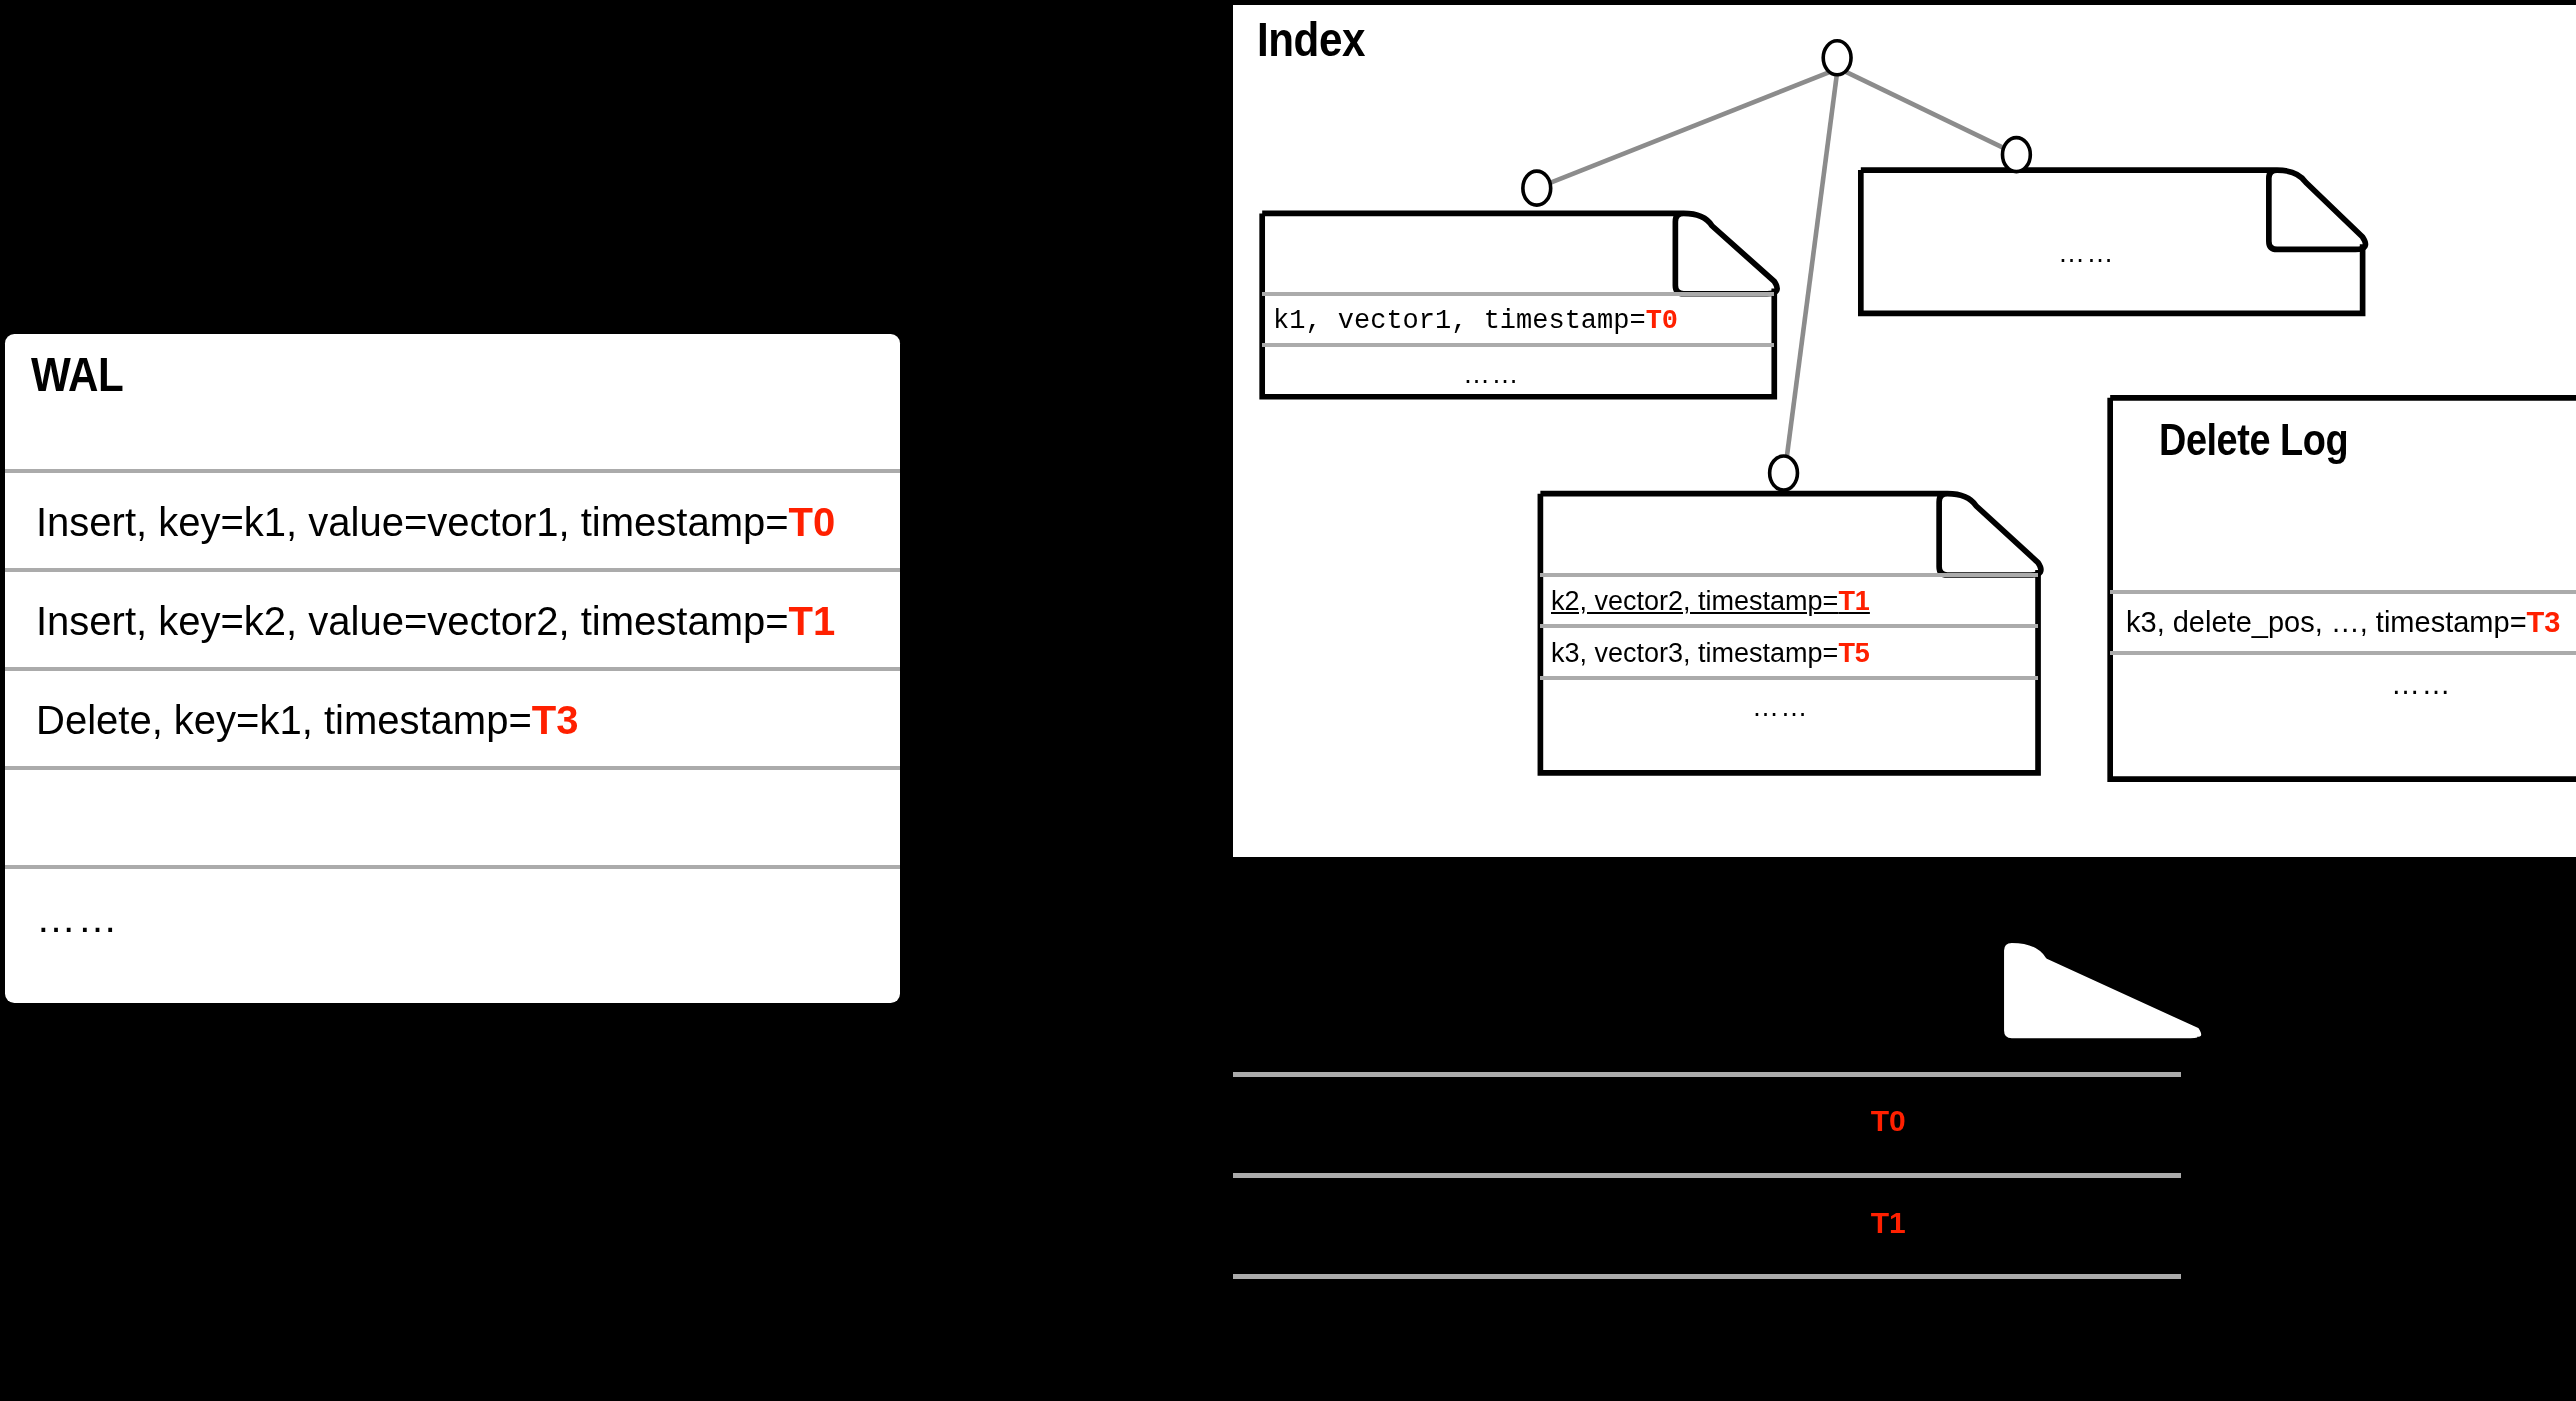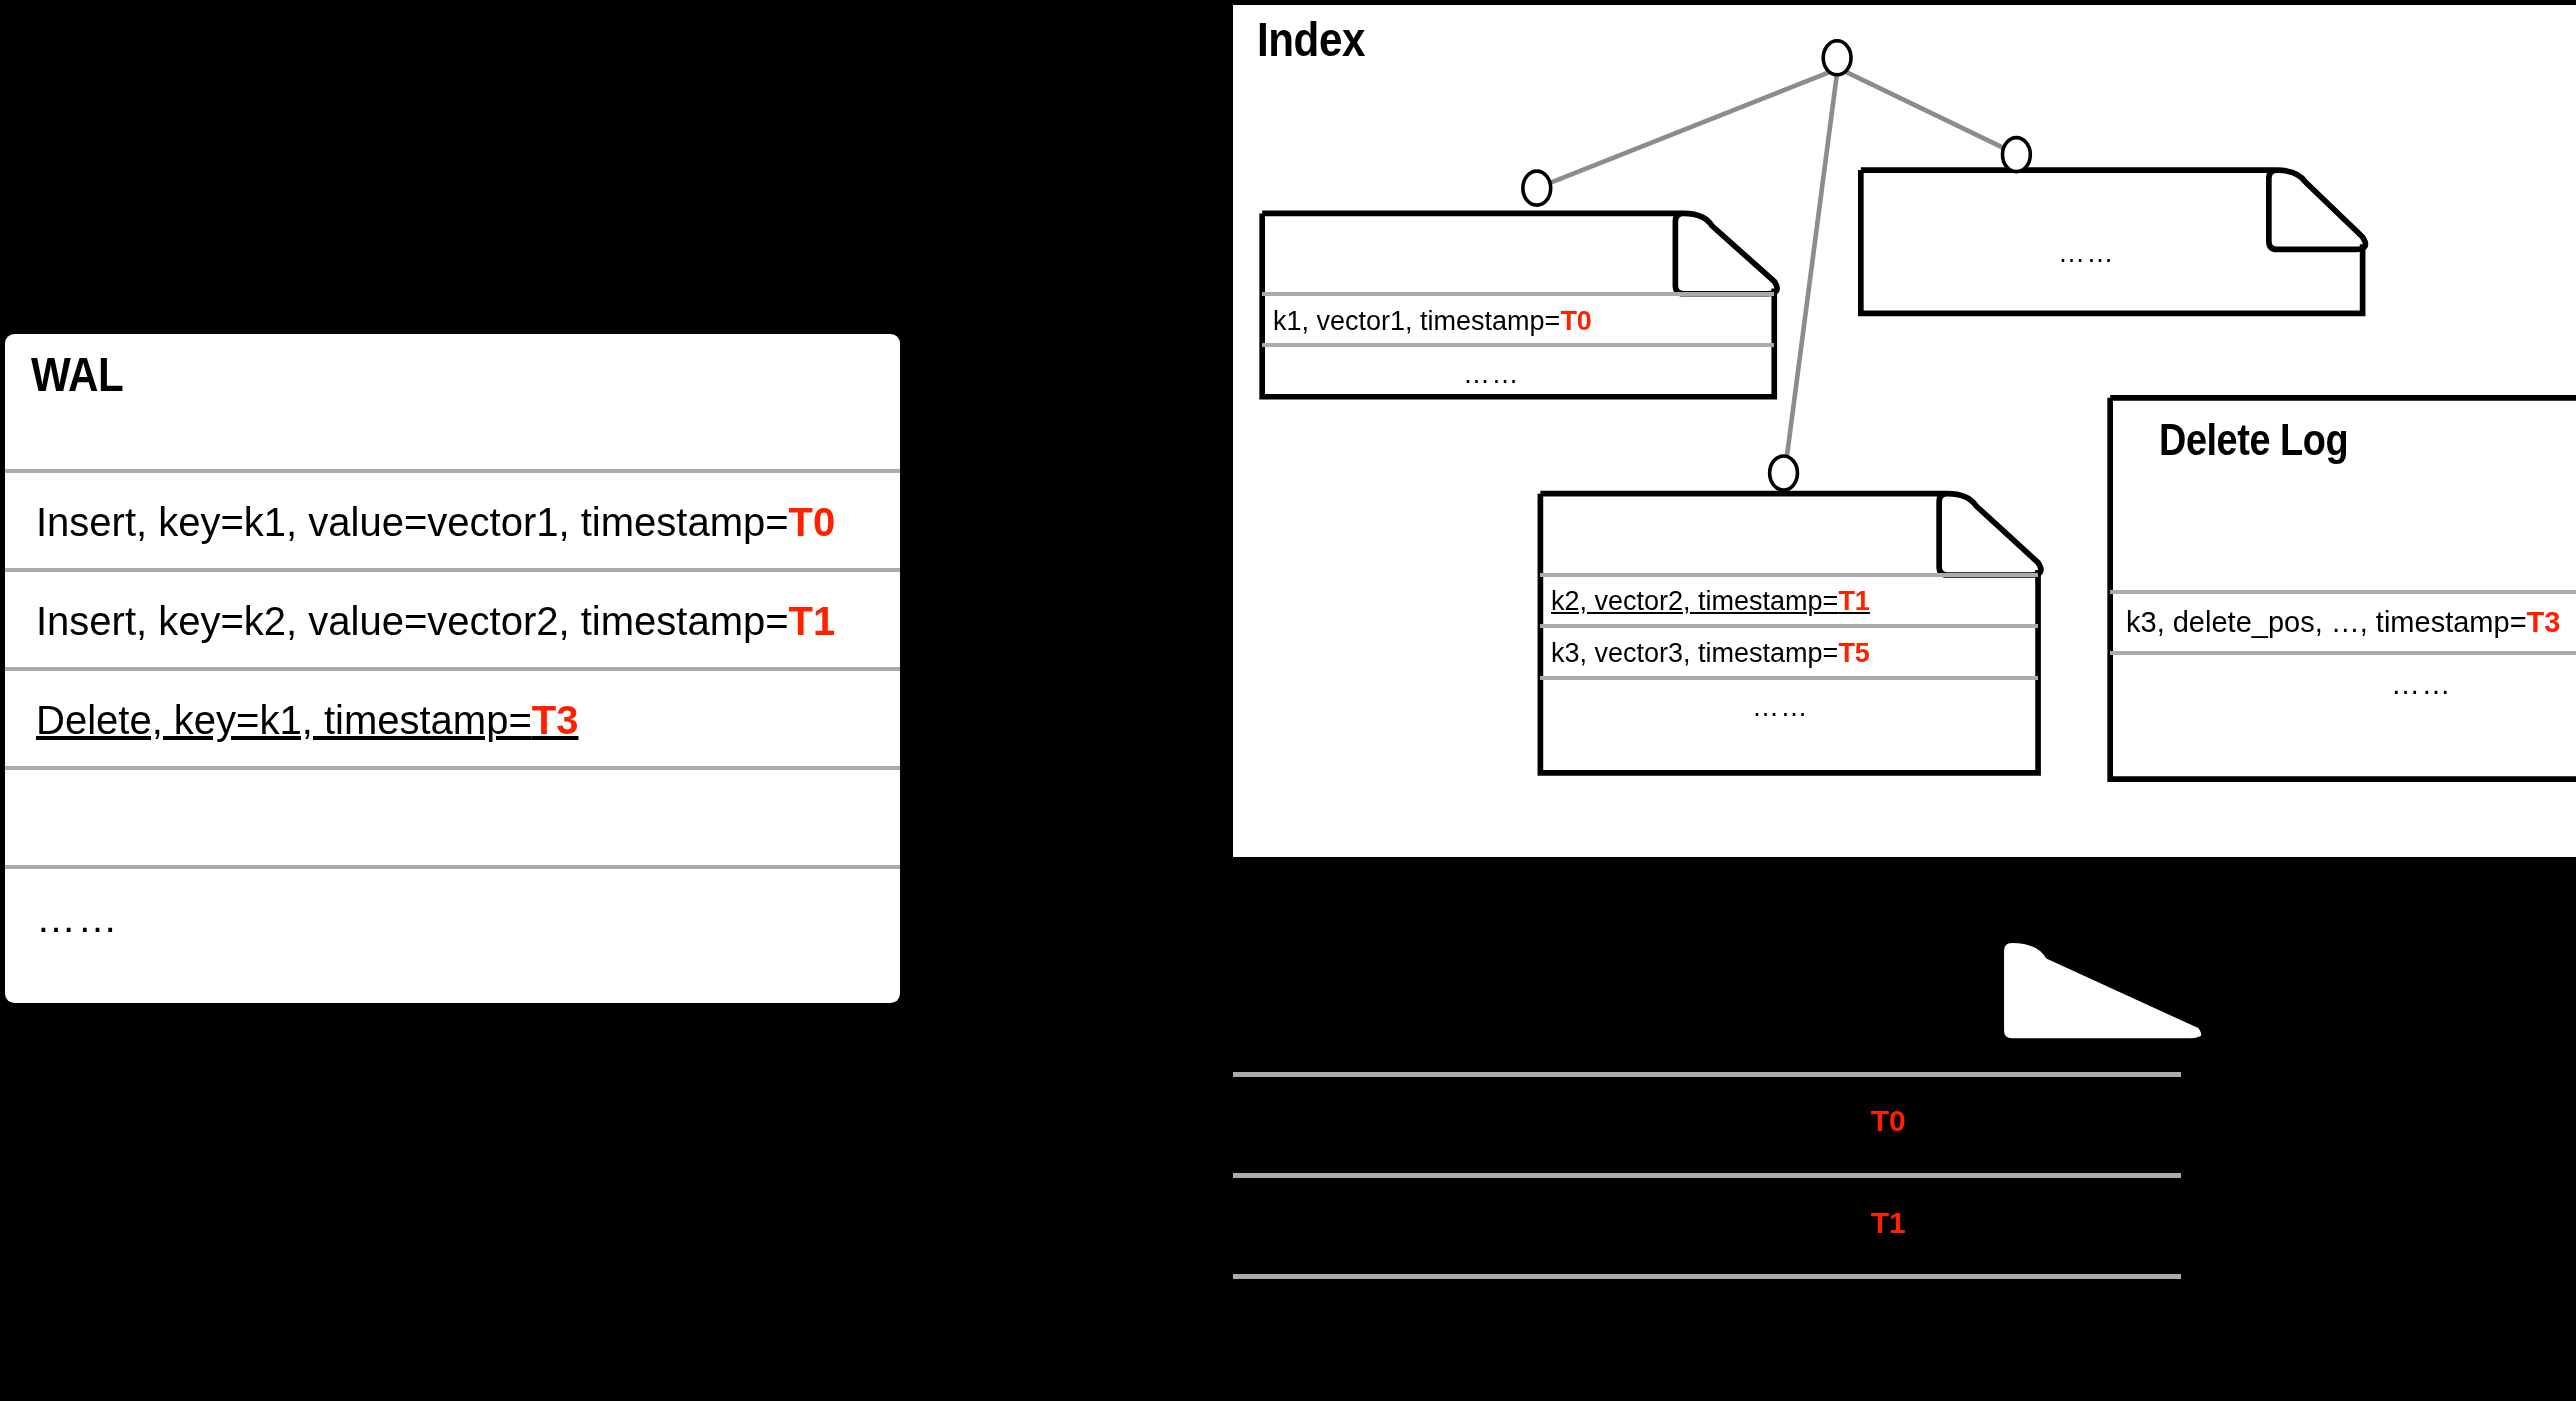--- a/index.html
+++ b/index.html
@@ -69,21 +69,21 @@
   <div class="panel" id="wal-panel"></div>
   <div class="panel-title" id="wal-title">WAL</div>
 
   <div class="rowdiv wal-div" style="top:469px;"></div>
   <div class="rowtext wal-txt" style="top:502px;"><span>Insert, key=k1, value=vector1, timestamp=</span><span class="ts">T0</span></div>
 
   <div class="rowdiv wal-div" style="top:568px;"></div>
   <div class="rowtext wal-txt" style="top:601px;"><span>Insert, key=k2, value=vector2, timestamp=</span><span class="ts">T1</span></div>
 
   <div class="rowdiv wal-div" style="top:667px;"></div>
-  <div class="rowtext wal-txt" style="top:700px;text-decoration:underline;"><span>Delete, key=k1, timestamp=</span><span class="ts">T3</span></div>
+  <div class="rowtext wal-txt" style="top:700px;"><span>Delete, key=k1, timestamp=</span><span class="ts">T3</span></div>
 
   <div class="rowdiv wal-div" style="top:766px;"></div>
 
   <div class="rowdiv wal-div" style="top:865px;"></div>
   <div class="rowtext wal-txt ell" style="top:898px;">……</div>
 
   <div class="panel" id="index-panel"></div>
   <div class="panel-title" id="index-title">Index</div>
 
   <svg id="vec" viewBox="0 0 5468 2721">
@@ -128,21 +128,21 @@
 
     <g fill="#ffffff" stroke="#000000" stroke-width="7">
       <ellipse cx="3566" cy="112" rx="27" ry="33"></ellipse>
       <ellipse cx="2983" cy="365" rx="27" ry="33"></ellipse>
       <ellipse cx="3914" cy="300" rx="27" ry="33"></ellipse>
       <ellipse cx="3462" cy="918" rx="27" ry="33"></ellipse>
     </g>
   </svg>
 
   <div class="doc-row-div" style="left:1262px;top:292px;width:512px;"></div>
-  <div class="doc-txt" style="left:1273px;top:308px;"><span>k1, vector1, timestamp=</span><span class="ts">T0</span></div>
+  <div class="doc-txt" style="left:1273px;top:308px;font-family:Liberation Mono, monospace;"><span>k1, vector1, timestamp=</span><span class="ts">T0</span></div>
   <div class="doc-row-div" style="left:1262px;top:343px;width:512px;"></div>
   <div class="doc-txt ell" style="left:1463px;top:361px;">……</div>
 
   <div class="doc-txt ell" style="left:2058px;top:240px;">……</div>
 
   <div class="doc-row-div" style="left:1540px;top:573px;width:498px;"></div>
   <div class="doc-txt" style="left:1551px;top:588px;text-decoration:underline;"><span>k2, vector2, timestamp=</span><span class="ts">T1</span></div>
   <div class="doc-row-div" style="left:1540px;top:624px;width:498px;"></div>
   <div class="doc-txt" style="left:1551px;top:640px;"><span>k3, vector3, timestamp=</span><span class="ts">T5</span></div>
   <div class="doc-row-div" style="left:1540px;top:676px;width:498px;"></div>

